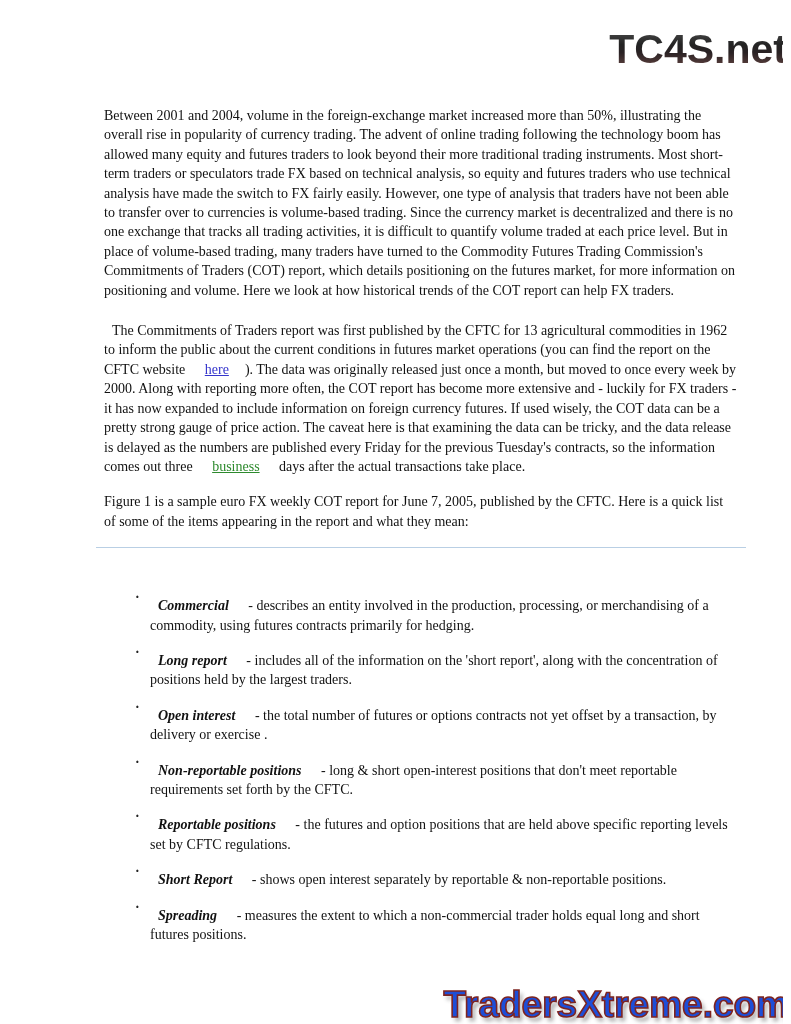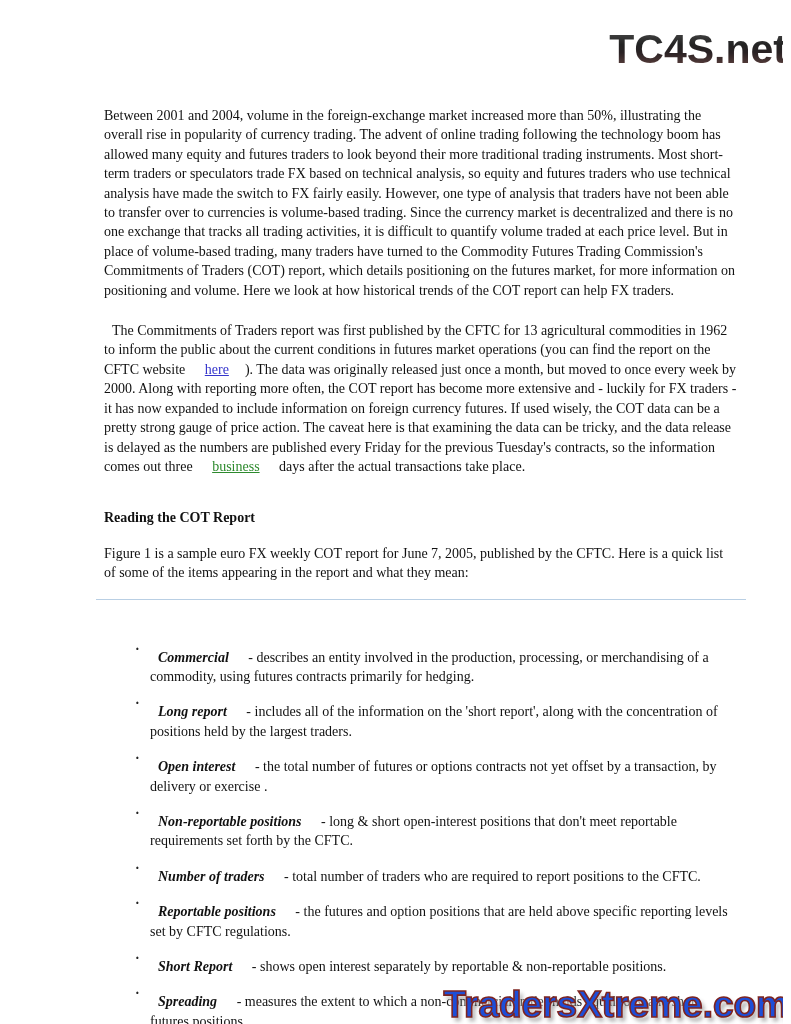--- a/index.html
+++ b/index.html
@@ -111,21 +111,20 @@
   <div class="site-logo">TC4S.net</div>
 
   <div class="content">
 
 
     <p class="para intro">Between 2001 and 2004, volume in the foreign-exchange market increased more than 50%, illustrating the overall rise in popularity of currency trading. The advent of online trading following the technology boom has allowed many equity and futures traders to look beyond their more traditional trading instruments. Most short-term traders or speculators trade FX based on technical analysis, so equity and futures traders who use technical analysis have made the switch to FX fairly easily. However, one type of analysis that traders have not been able to transfer over to currencies is volume-based trading. Since the currency market is decentralized and there is no one exchange that tracks all trading activities, it is difficult to quantify volume traded at each price level. But in place of volume-based trading, many traders have turned to the Commodity Futures Trading Commission's Commitments of Traders (COT) report, which details positioning on the futures market, for more information on positioning and volume. Here we look at how historical trends of the COT report can help FX traders.</p>
 
 
     <p class="para"><span>The Commitments of Traders report was first published by the CFTC for 13 agricultural commodities in 1962 to inform the public about the current conditions in futures market operations (you can find the report on the CFTC website </span><a class="link-blue">here</a><span>). The data was originally released just once a month, but moved to once every week by 2000. Along with reporting more often, the COT report has become more extensive and - luckily for FX traders - it has now expanded to include information on foreign currency futures. If used wisely, the COT data can be a pretty strong gauge of price action. The caveat here is that examining the data can be tricky, and the data release is delayed as the numbers are published every Friday for the previous Tuesday's contracts, so the information comes out three </span><a class="link-green">business</a><span> days after the actual transactions take place.</span></p>
 
-    <p class="para section-heading">Reading the COT Report</p>
 
     <p class="para reading-lede">Figure 1 is a sample euro FX weekly COT report for June 7, 2005, published by the CFTC. Here is a quick list of some of the items appearing in the report and what they mean:</p>
 
     <hr class="divider">
 
     <ul class="terms">
       <li>
         <span class="term">Commercial</span>
         <span>- describes an entity involved in the production, processing, or merchandising of a commodity, using futures contracts primarily for hedging.</span>
       </li>
@@ -135,24 +134,20 @@
       </li>
       <li>
         <span class="term">Open interest</span>
         <span>- the total number of futures or options contracts not yet offset by a transaction, by delivery or exercise .</span>
       </li>
       <li>
         <span class="term">Non-reportable positions</span>
         <span>- long &amp; short open-interest positions that don't meet reportable requirements set forth by the CFTC.</span>
       </li>
       <li>
-        <span class="term">Number of traders</span>
-        <span>- total number of traders who are required to report positions to the CFTC.</span>
-      </li>
-      <li>
         <span class="term">Reportable positions</span>
         <span>- the futures and option positions that are held above specific reporting levels set by CFTC regulations.</span>
       </li>
       <li>
         <span class="term">Short Report</span>
         <span>- shows open interest separately by reportable &amp; non-reportable positions.</span>
       </li>
       <li>
         <span class="term">Spreading</span>
         <span>- measures the extent to which a non-commercial trader holds equal long and short futures positions.</span>

